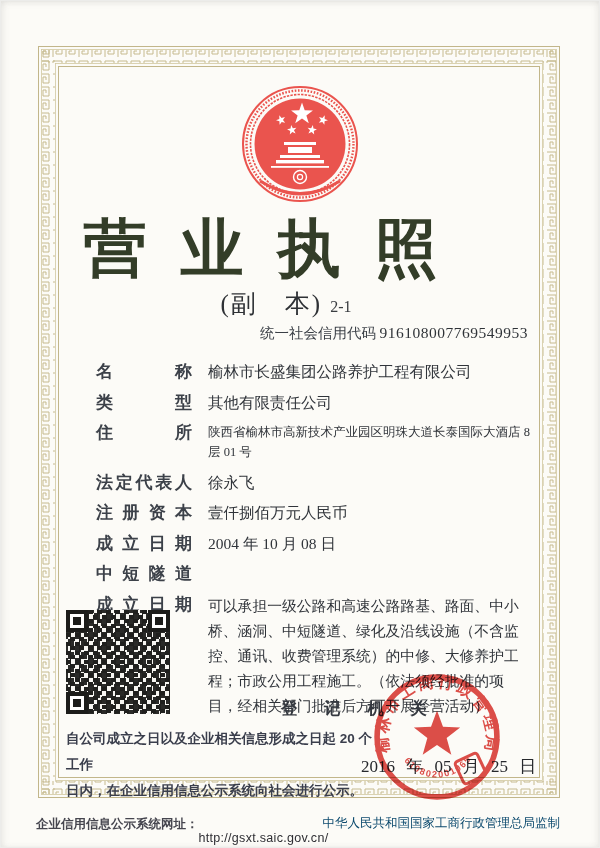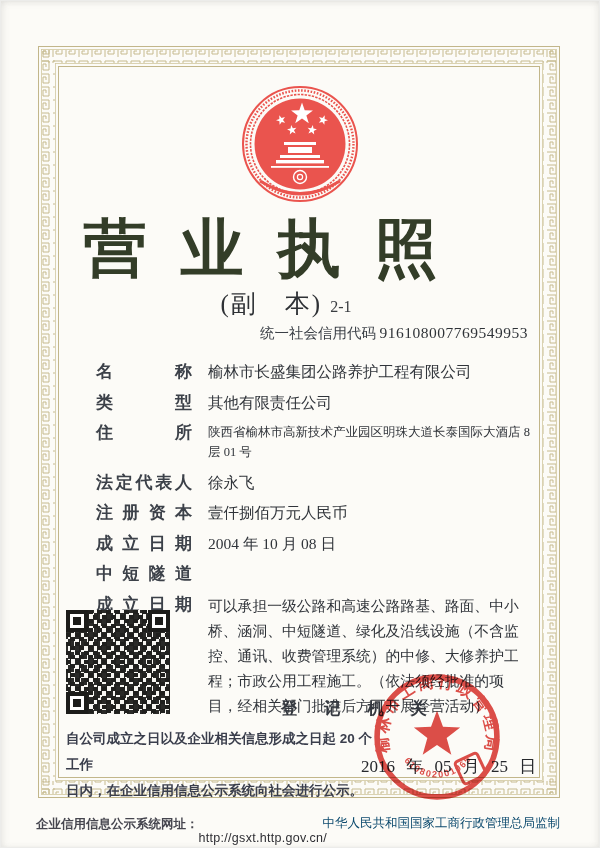--- a/index.html
+++ b/index.html
@@ -193,15 +193,15 @@
   <text font-size="15.5" fill="#dd4540" letter-spacing="3" font-family="Liberation Sans, DejaVu Sans, sans-serif" font-weight="700">
     <textPath href="#sealTopArc" startOffset="2">榆林市工商行政管理局</textPath>
   </text>
   <text font-size="9" fill="#dd4540" letter-spacing="1.5" font-family="Liberation Sans, DejaVu Sans, sans-serif" font-weight="700">
     <textPath href="#sealBottomArc" startOffset="4">6108020010654</textPath>
   </text>
   <rect x="86" y="84" width="24" height="24" rx="3" fill="none" stroke="#dd4540" stroke-width="3" transform="rotate(-25 98 96)"></rect>
 </svg>
 
 <div class="footer-left">
-  <span>企业信用信息公示系统网址：</span><span class="url">http://gsxt.http.gov.cn/</span>
+  <span>企业信用信息公示系统网址：</span><span class="url">http://gsxt.saic.gov.cn/</span>
 </div>
 <div class="footer-right">中华人民共和国国家工商行政管理总局监制</div>
 
 </body></html>

